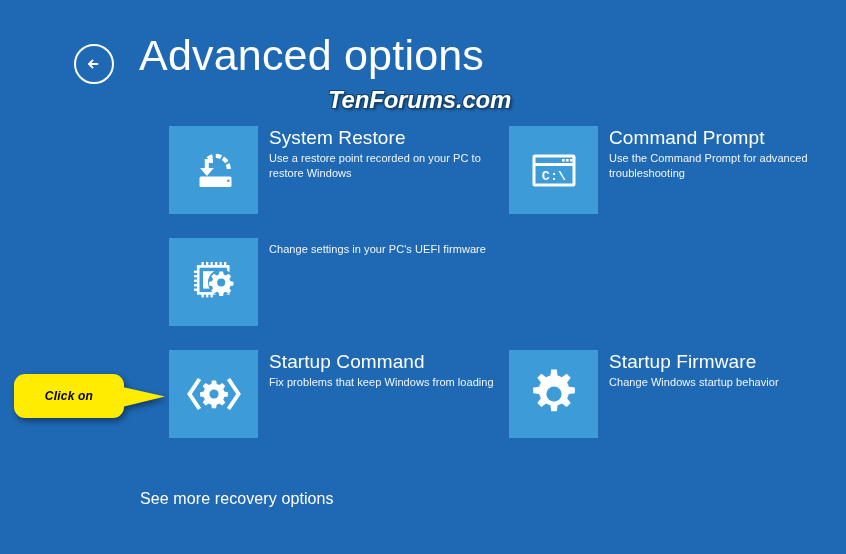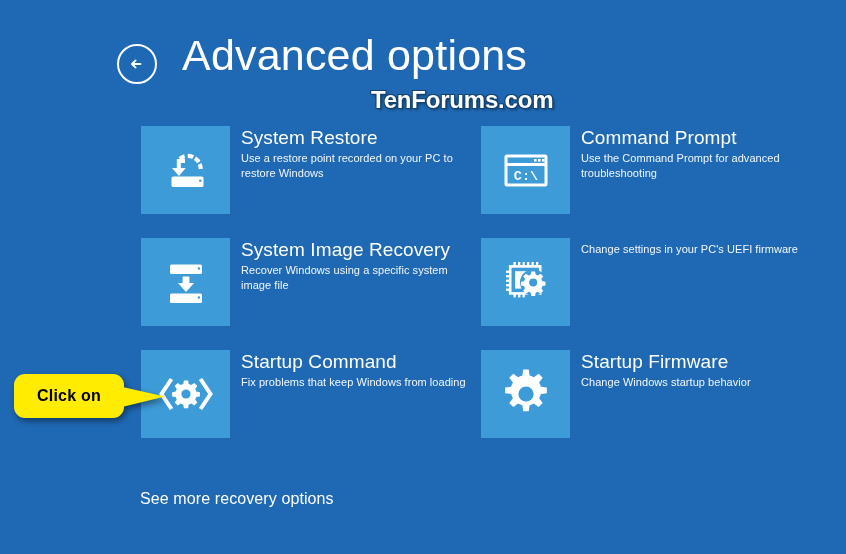--- a/index.html
+++ b/index.html
@@ -16,21 +16,20 @@
     -webkit-font-smoothing: antialiased;
   }
 
   
   .header {
     position: absolute;
     left: 0;
     top: 0;
     width: 696px;
     height: 110px;
-    margin-left: 43px;
   }
   .back-button {
     position: absolute;
     left: 74px;
     top: 44px;
     width: 40px;
     height: 40px;
     border-radius: 50%;
     border: 2px solid #ffffff;
     box-sizing: border-box;
@@ -58,32 +57,34 @@
     font-weight: bold;
     color: #ffffff;
     letter-spacing: -0.2px;
     white-space: nowrap;
     text-shadow:
       1px 1px 0 #13436f,
       -1px 1px 0 #13436f,
       1px -1px 0 #13436f,
       -1px -1px 0 #13436f,
       2px 2px 3px rgba(0,0,0,0.45);
+    font-style: italic;
   }
 
   
   .options-grid {
     position: absolute;
     left: 141px;
     top: 126px;
     width: 680px;
   }
   .option-row {
     display: flex;
     height: 112px;
+    margin-left: 28px;
   }
   .option-item {
     display: flex;
     align-items: flex-start;
     width: 340px;
     box-sizing: border-box;
   }
   .option-item.right-col { padding-left: 0px; }
   .option-tile {
     width: 89px;
@@ -142,25 +143,26 @@
     top: 0;
     width: 110px;
     height: 44px;
     background: #ffec00;
     border-radius: 11px;
     display: flex;
     align-items: center;
     justify-content: center;
   }
   .callout-label {
-    font-size: 16px;
+    font-size: 12px;
     font-weight: bold;
     color: #000000;
     letter-spacing: 0.2px;
     white-space: nowrap;
+    font-style: italic;
   }
   .callout-tail {
     position: absolute;
     left: 104px;
     top: 8px;
   }
 </style>
 </head>
 <body>
 
@@ -222,40 +224,20 @@
       </div>
       <div class="option-text">
         <div class="option-title">Command Prompt</div>
         <div class="option-desc">Use the Command Prompt for advanced troubleshooting</div>
       </div>
     </div>
   </div>
 
   <div class="option-row">
 
-    <div class="option-item">
-      <div class="option-tile">
-        <span>
-          <svg width="56" height="52" viewBox="0 0 56 52">
-            <g fill="#ffffff">
-              <rect x="12" y="8.5" width="32" height="9.5" rx="1.5"></rect>
-              <rect x="39.8" y="11.4" width="2.2" height="2.2" fill="#3d9bd8"></rect>
-              <rect x="24.6" y="20.5" width="6.8" height="7.5"></rect>
-              <path d="M20.0 27.0 l16 0 l-8 9.0 z"></path>
-              <rect x="12" y="37.5" width="32" height="9.5" rx="1.5"></rect>
-              <rect x="39.8" y="40.4" width="2.2" height="2.2" fill="#3d9bd8"></rect>
-            </g>
-          </svg>
-        </span>
-      </div>
-      <div class="option-text">
-        <div class="option-title">System Image Recovery</div>
-        <div class="option-desc">Recover Windows using a specific system image file</div>
-      </div>
-    </div>
 
     <div class="option-item right-col">
       <div class="option-tile">
         <span>
           <svg width="56" height="52" viewBox="0 0 56 52">
             <g fill="#ffffff">
               <rect x="15.5" y="6.0" width="2.3" height="4.2"></rect>
               <rect x="20.0" y="6.0" width="2.3" height="4.2"></rect>
               <rect x="24.5" y="6.0" width="2.3" height="4.2"></rect>
               <rect x="29.0" y="6.0" width="2.3" height="4.2"></rect>

